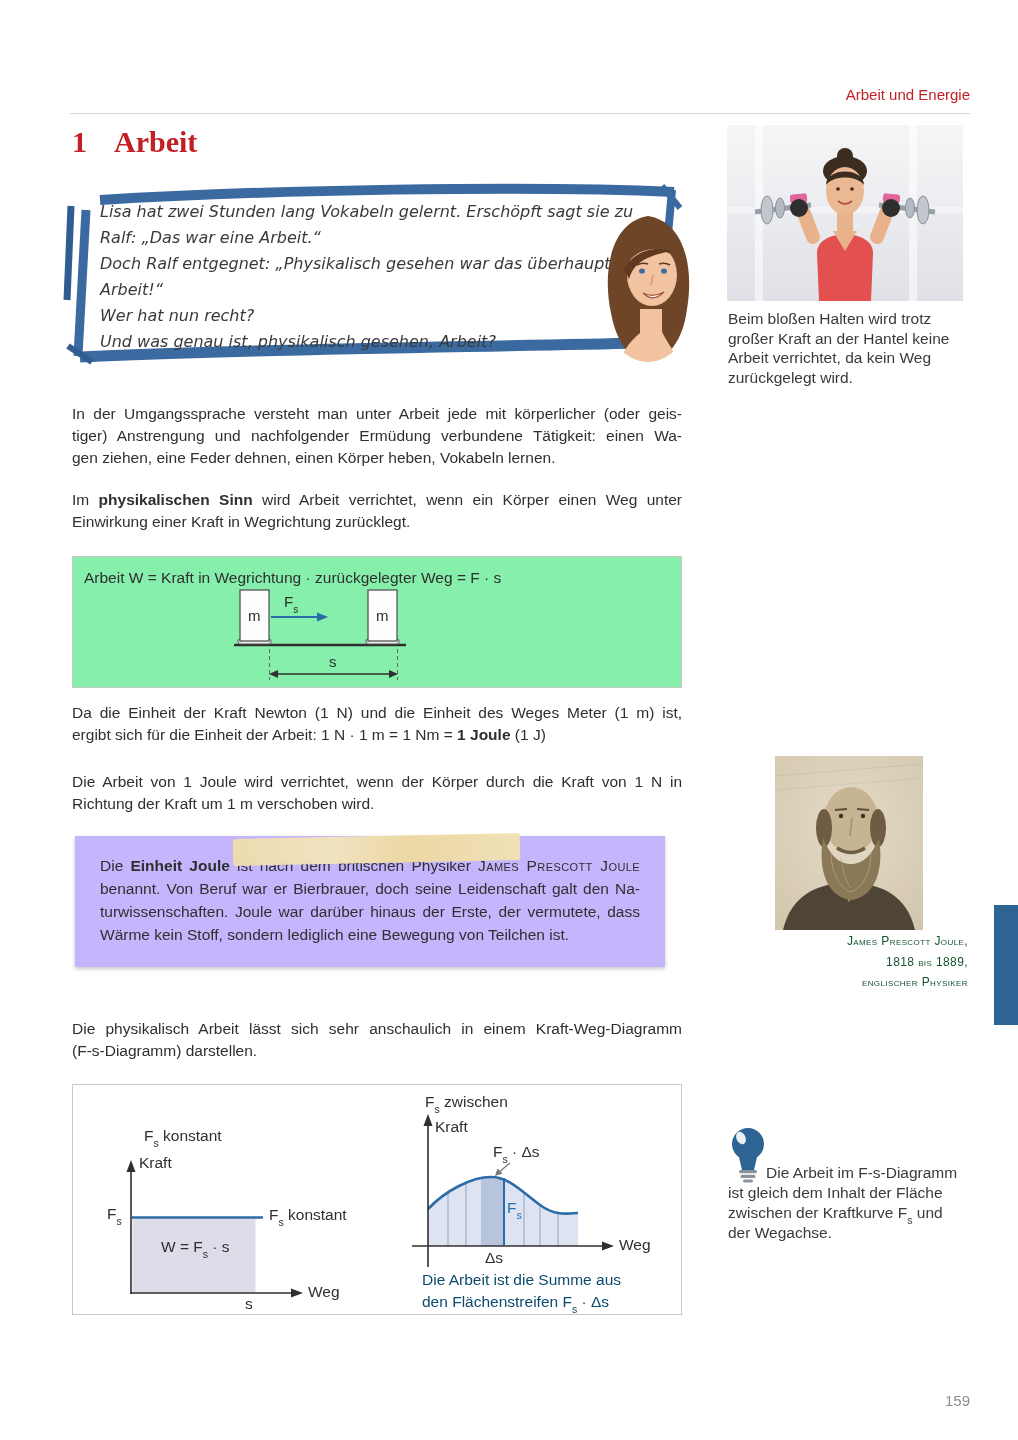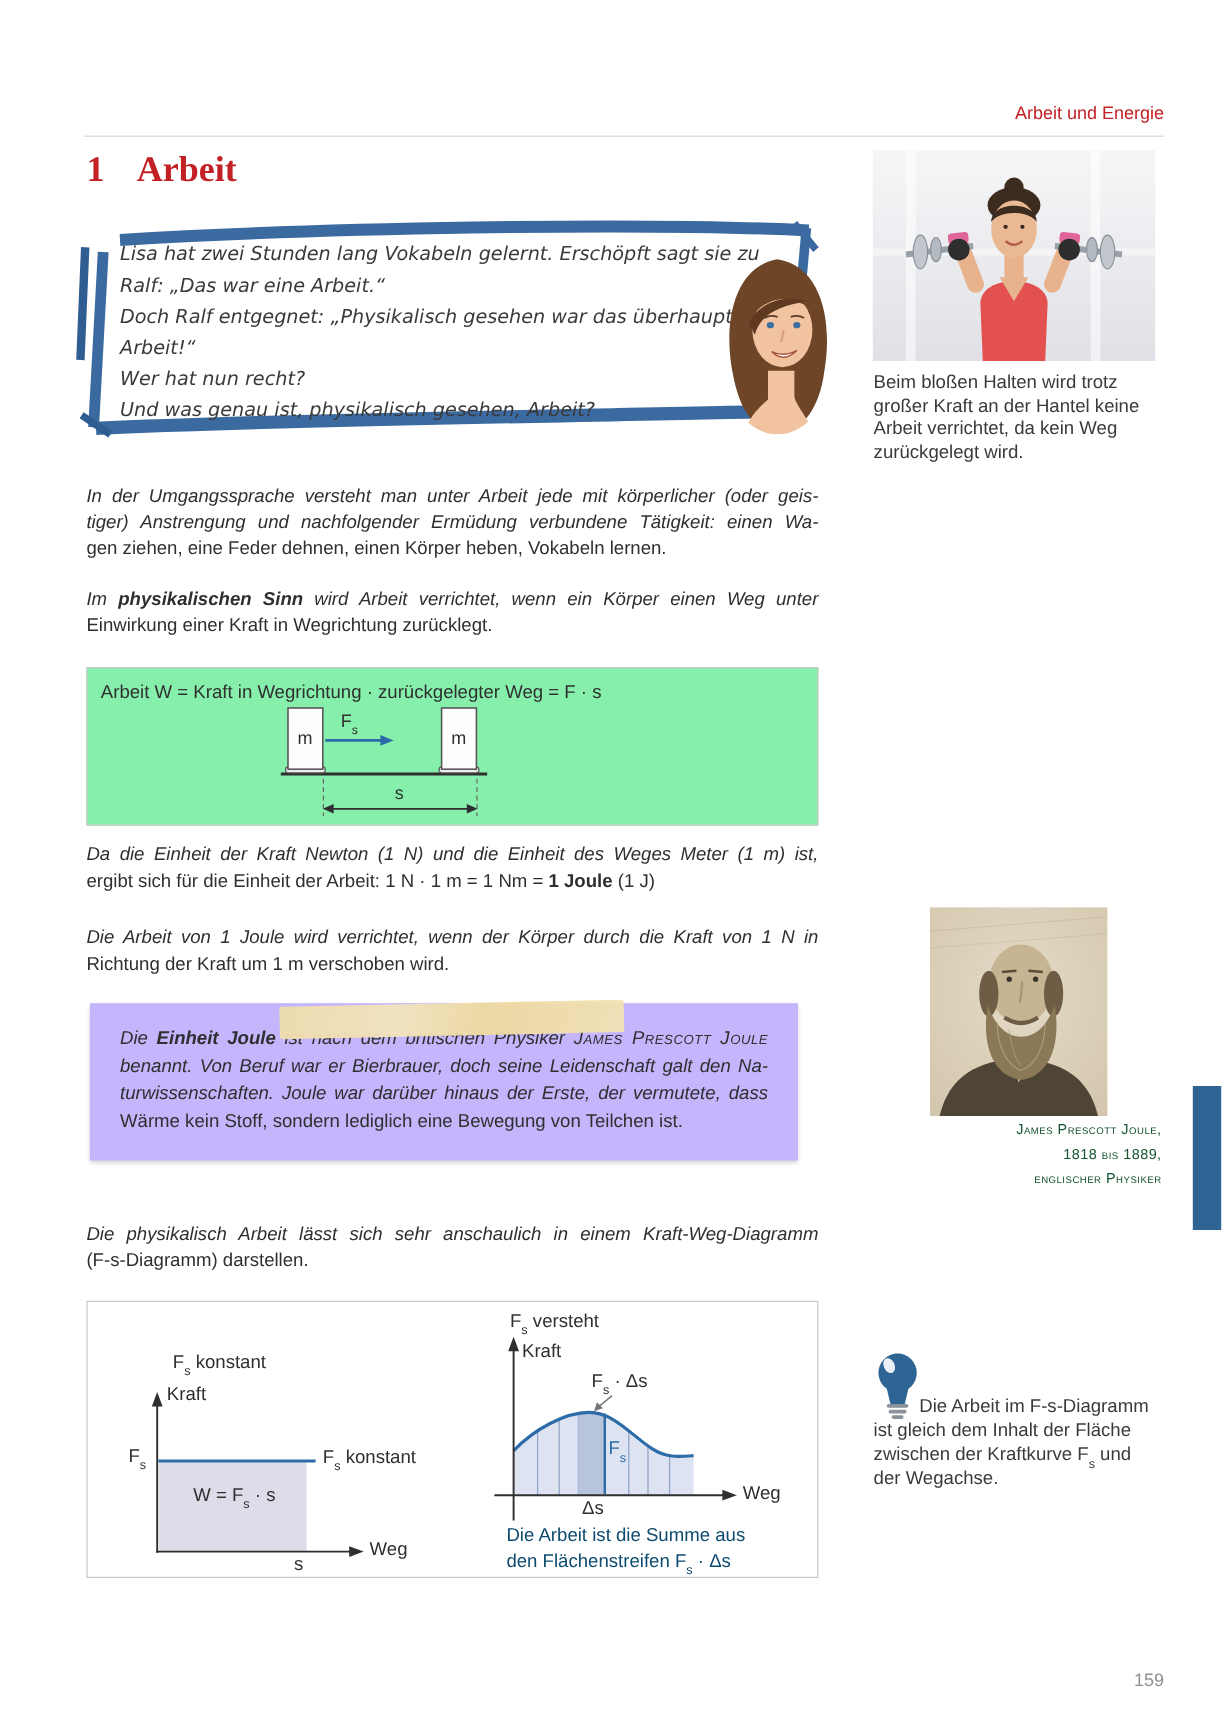--- a/index.html
+++ b/index.html
@@ -24,21 +24,21 @@
   .dumbbell-photo{left:727px;top:93px;width:236px;height:176px;overflow:hidden;}
   .caption{font-size:15.5px;line-height:19.5px;color:#3a3a3a;}
   .hantel-caption{left:728px;top:277px;width:248px;}
   .joule-portrait{left:775px;top:724px;width:148px;height:174px;}
   .joule-caption{left:726px;top:899px;width:242px;text-align:right;font-size:12px;
                  line-height:20.5px;color:#14532d;font-variant:small-caps;letter-spacing:.4px;}
   .side-tab{left:994px;top:873px;width:24px;height:120px;background:#2d6494;}
 
   
   .para{left:72px;width:610px;font-size:15.5px;line-height:22px;color:#2f2f2f;}
-  .jline{text-align:justify;text-align-last:justify;font-style:italic;}
+  .jline{text-align:justify;text-align-last:justify;}
   .lline{text-align:left;}
   .b{font-weight:bold;}
   .sc{font-variant:small-caps;letter-spacing:.4px;}
   sub{font-size:0.68em;position:relative;bottom:-0.18em;line-height:0;}
 
   
   .formula-box{left:72px;top:524px;width:608px;height:130px;border:1px solid #c8c8c8;background:#86efac;}
   .formula-line{left:11px;top:12px;font-size:15.5px;color:#2f2f2f;}
   .fb-label{position:absolute;font-size:15px;color:#2f2f2f;}
 
@@ -280,21 +280,21 @@
     </svg>
 
     <span class="dg-label" style="left:71px;top:42px;"><span>F</span><sub>s</sub><span> konstant</span></span>
     <span class="dg-label" style="left:66px;top:69px;">Kraft</span>
     <span class="dg-label" style="left:34px;top:120px;"><span>F</span><sub>s</sub></span>
     <span class="dg-label" style="left:196px;top:121px;"><span>F</span><sub>s</sub><span> konstant</span></span>
     <span class="dg-label" style="left:88px;top:153px;"><span>W = F</span><sub>s</sub><span> · s</span></span>
     <span class="dg-label" style="left:235px;top:198px;">Weg</span>
     <span class="dg-label" style="left:172px;top:210px;">s</span>
 
-    <span class="dg-label" style="left:352px;top:8px;"><span>F</span><sub>s</sub><span> versteht</span></span>
+    <span class="dg-label" style="left:352px;top:8px;"><span>F</span><sub>s</sub><span> zwischen</span></span>
     <span class="dg-label" style="left:362px;top:33px;">Kraft</span>
     <span class="dg-label" style="left:420px;top:58px;"><span>F</span><sub>s</sub><span> · Δs</span></span>
     <span class="dg-label dg-blue" style="left:434px;top:114px;"><span>F</span><sub>s</sub></span>
     <span class="dg-label" style="left:412px;top:164px;">Δs</span>
     <span class="dg-label" style="left:546px;top:151px;">Weg</span>
     <div class="dg-cap" style="left:349px;top:184px;">
       <div>Die Arbeit ist die Summe aus</div>
       <div><span>den Flächenstreifen F</span><sub>s</sub><span> · Δs</span></div>
     </div>
   </div>

